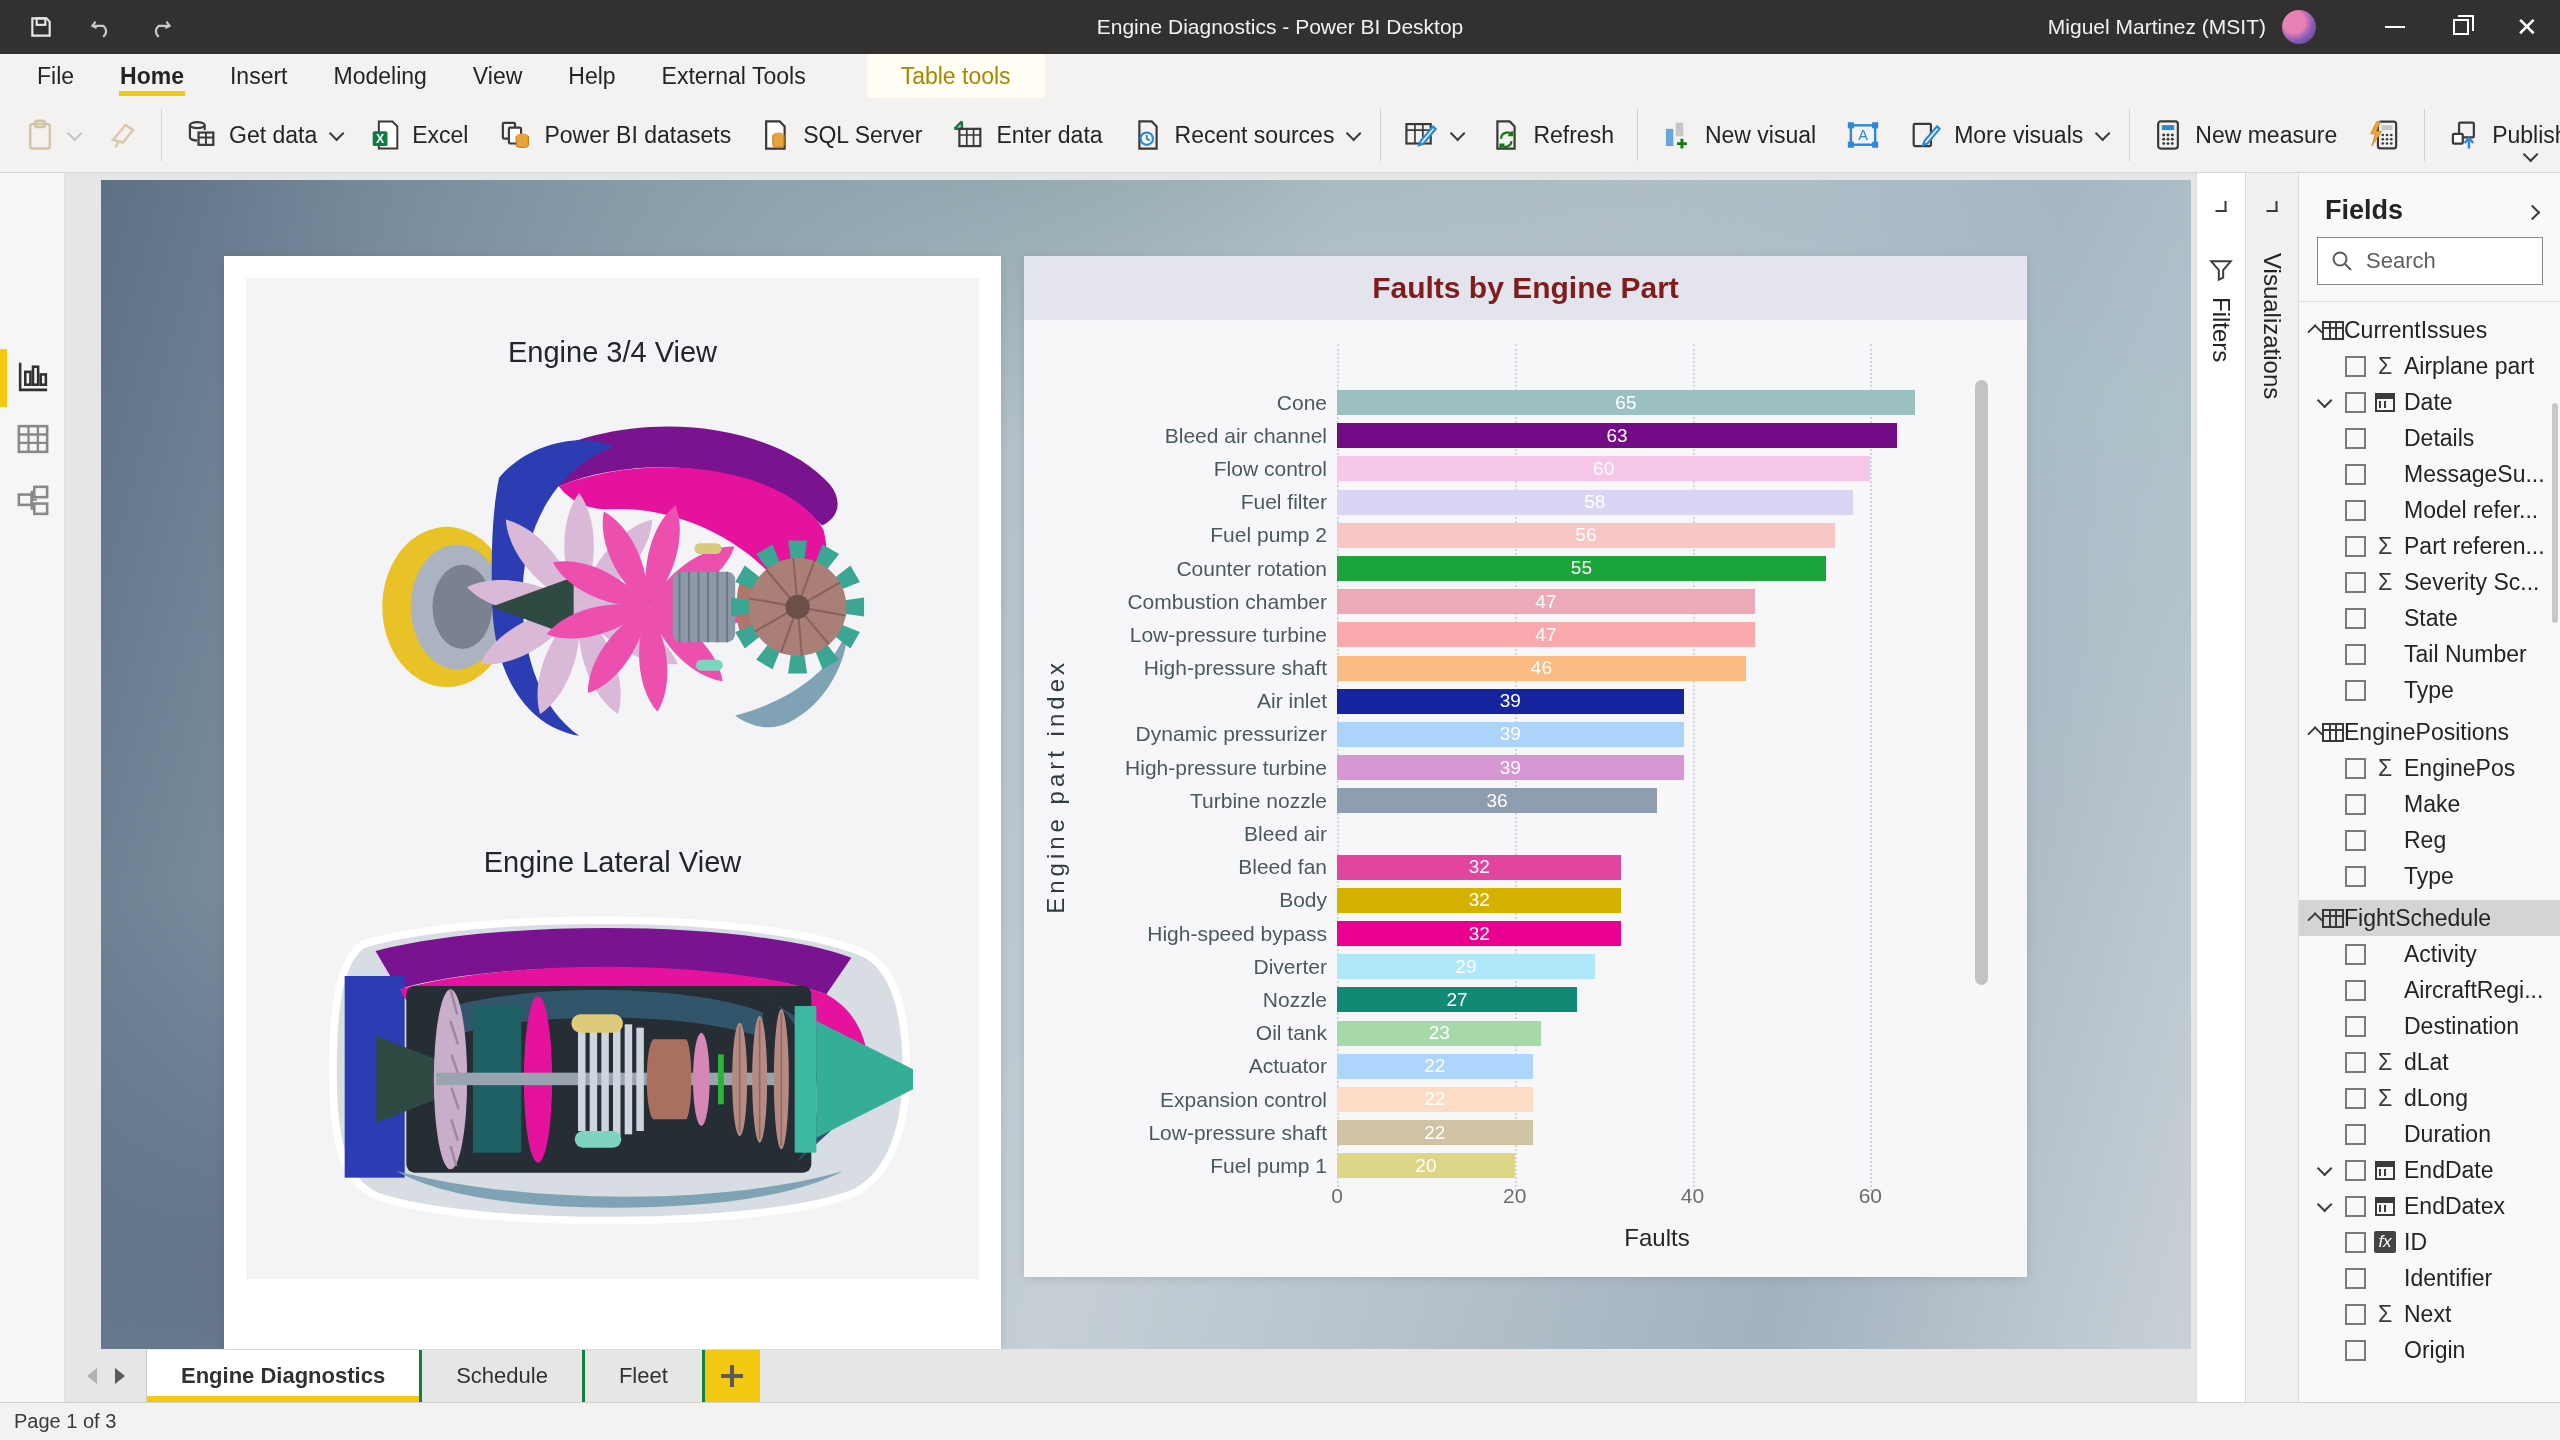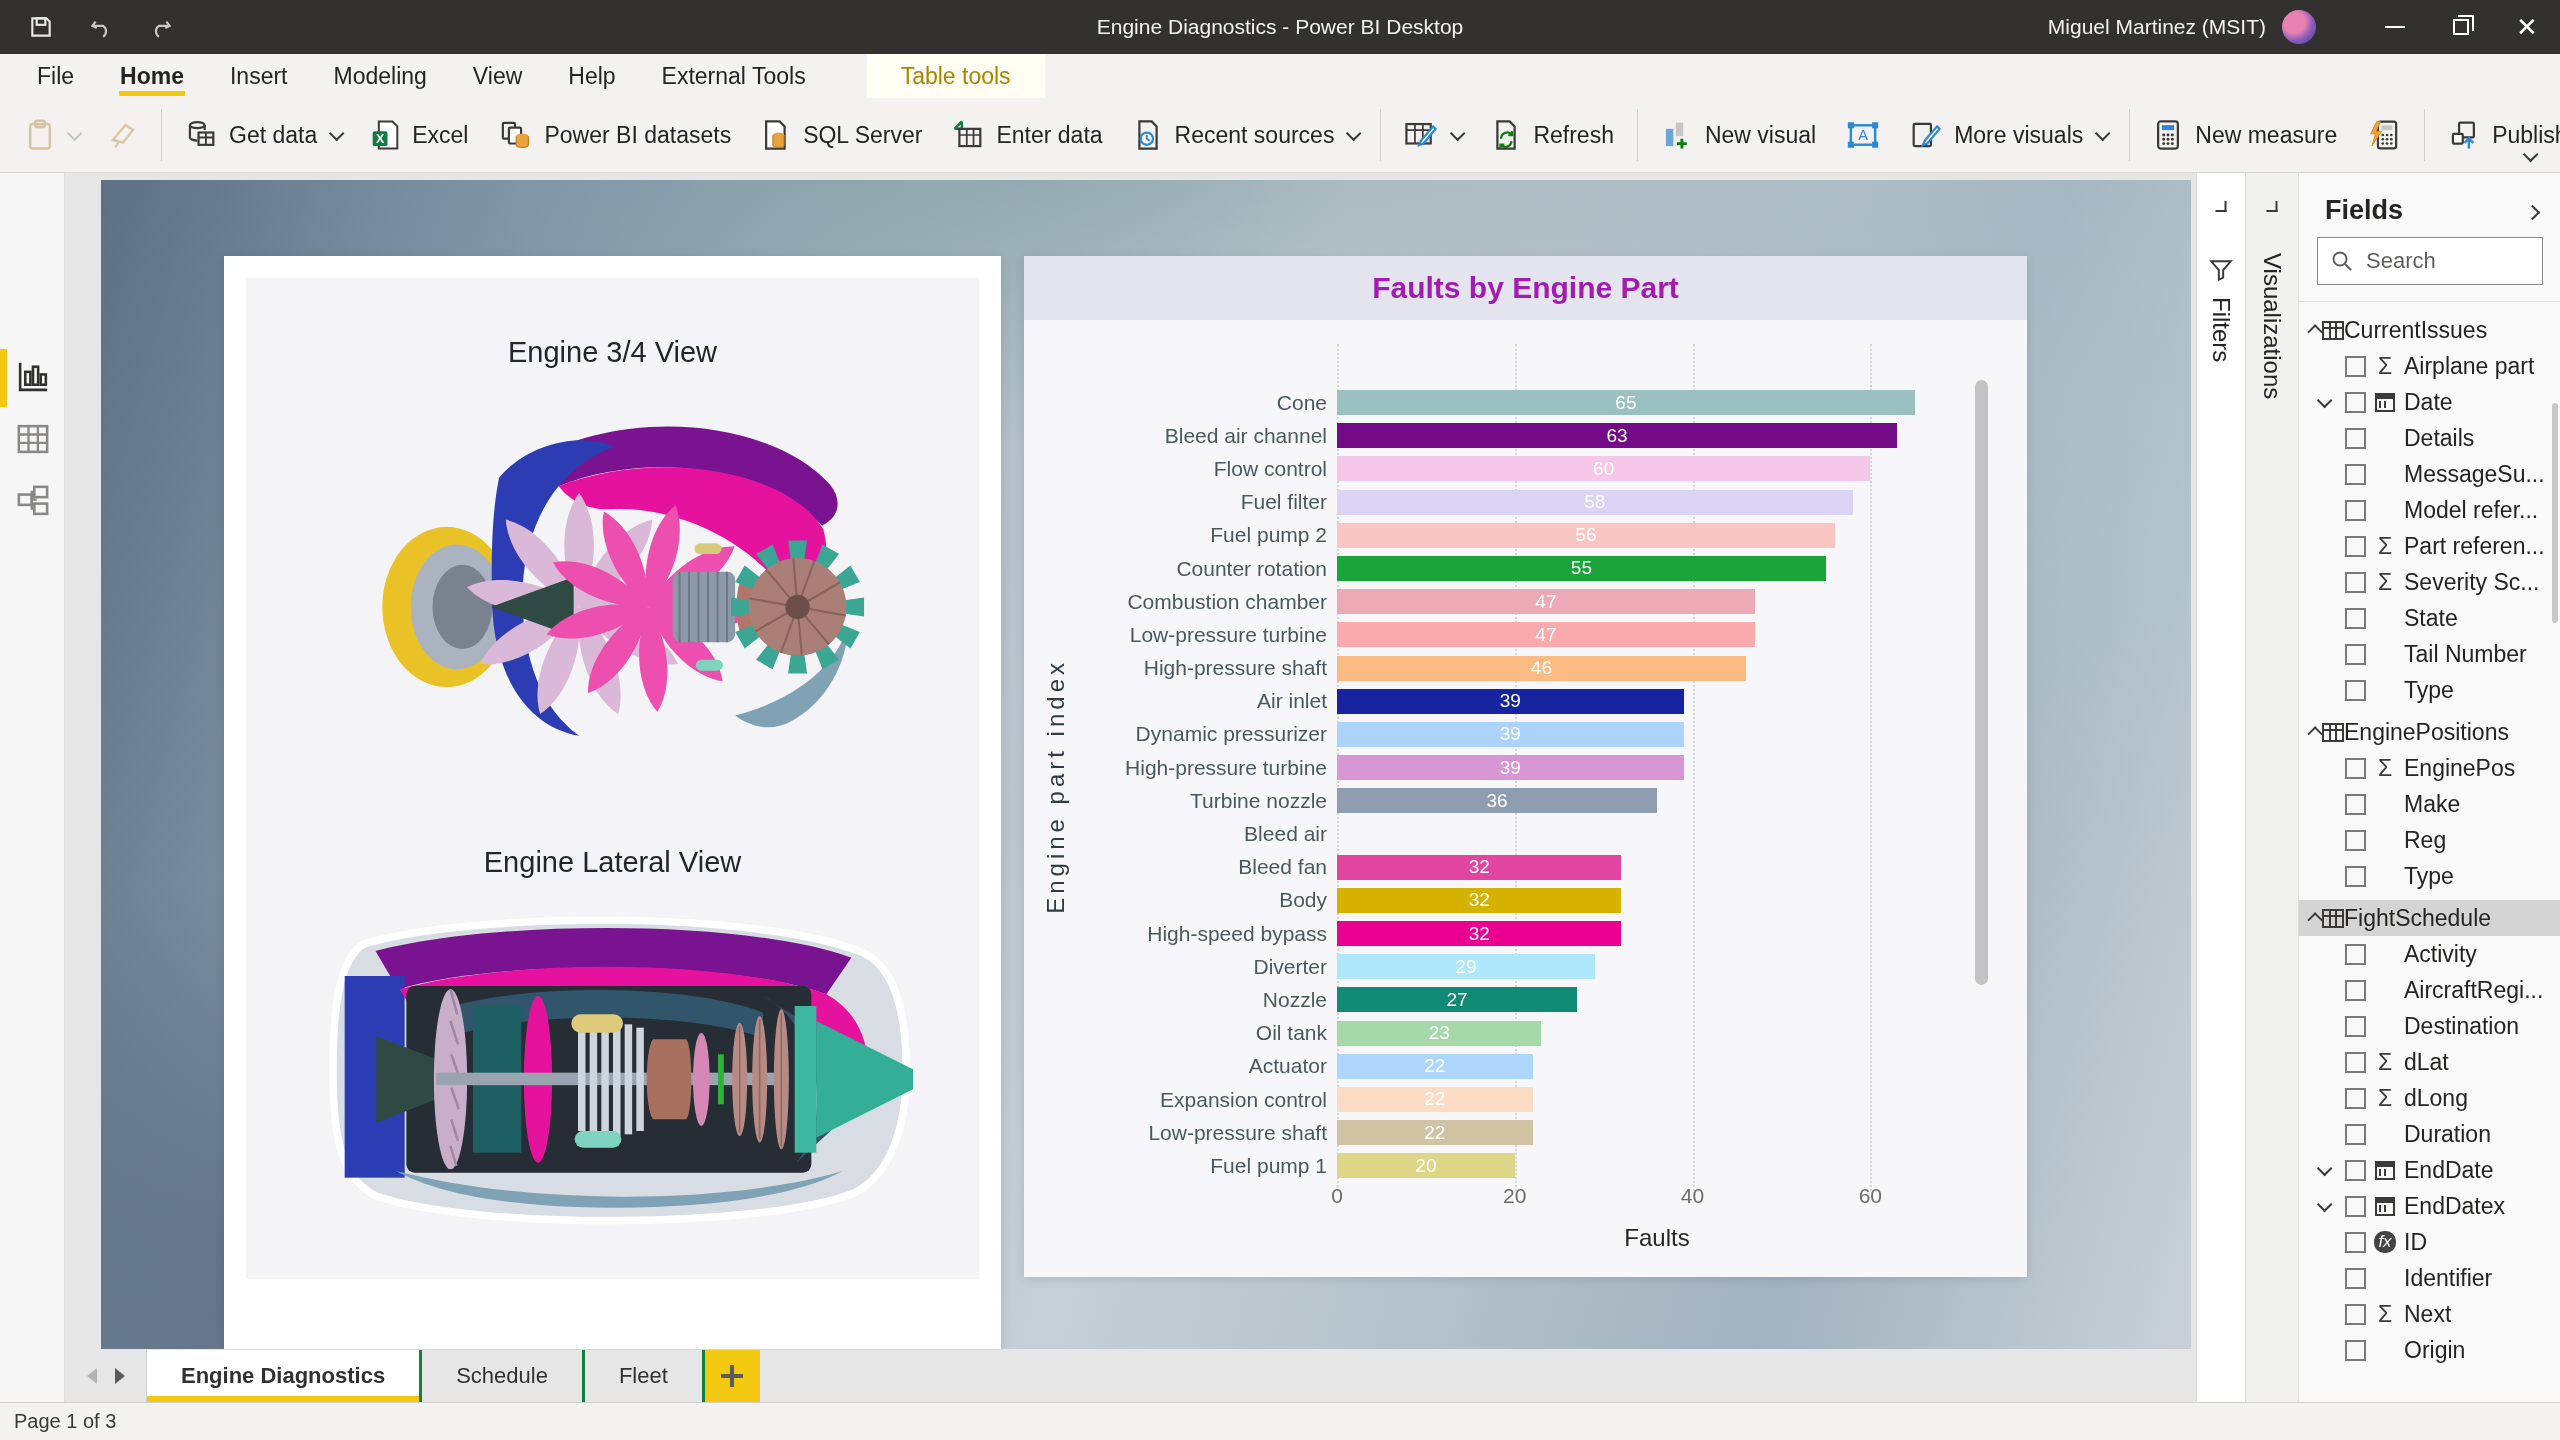--- a/index.html
+++ b/index.html
@@ -62,21 +62,21 @@
 
   .card { position:absolute; background:#fff; box-shadow:0 2px 10px rgba(0,0,0,.10); }
   .card-left { left:123px; top:76px; width:777px; height:1093px; }
   .cl-inner { position:absolute; left:22px; top:22px; right:22px; bottom:70px; background:#f4f4f6; }
   .vis-title { position:absolute; left:0; width:100%; text-align:center; font-size:29px; color:#20262b; }
   .engine-svg { position:absolute; left:50%; transform:translateX(-50%); }
 
   .card-right { left:923px; top:76px; width:1003px; height:1021px; background:#f7f7f9; }
   .chart-header { position:absolute; left:0; top:0; width:100%; height:64px; background:#e4e4ef;
     display:flex; align-items:center; justify-content:center; }
-  .chart-title { font-size:30px; font-weight:bold; color:#a21caf; }
+  .chart-title { font-size:30px; font-weight:bold; color:#7f1d1d; }
   .y-title { position:absolute; left:18px; top:130px; height:800px; display:flex; align-items:center; }
   .y-title span { transform:rotate(180deg); writing-mode:vertical-rl; font-size:24px; letter-spacing:4px; color:#2e3d44; }
   .plot-grid { position:absolute; left:313px; top:88px; width:640px; height:847px; }
   .gline { position:absolute; top:0; bottom:0; width:0; border-left:2px dotted rgba(130,130,150,.30); }
   .chart-rows { position:absolute; left:0; top:130px; width:953px; }
   .crow { display:flex; align-items:center; height:33.2px; }
   .crow .clabel { width:313px; padding-right:10px; text-align:right; font-size:21px; color:#49595f; flex:none;
     white-space:nowrap; overflow:hidden; }
   .crow .barzone { position:relative; flex:1; height:33.2px; }
   .crow .bar { position:absolute; left:0; top:4px; height:25px; }
@@ -124,21 +124,21 @@
   .ftree { position:absolute; left:0; top:139px; width:100%; }
   .frow { height:36px; display:flex; align-items:center; font-size:23px; color:#252423; }
   .frow.table { padding-left:12px; margin-top:6px; }
   .frow.table:first-child { margin-top:0; }
   .frow.selected { background:#d4d4d4; }
   .frow.field { padding-left:18px; }
   .slot-exp { width:28px; flex:none; display:flex; align-items:center; }
   .checkbox { width:21px; height:21px; border:2px solid #7a7a7a; background:transparent; flex:none; }
   .slot-icon { width:38px; flex:none; display:flex; align-items:center; justify-content:center; }
   .sigma { font-size:23px; color:#3b3a39; }
-  .fxic { font-size:17px; font-style:italic; color:#fff; background:#444; padding:1px 4px; border-radius:10px; }
+  .fxic { font-size:17px; font-style:italic; color:#fff; background:#444; padding:1px 4px; border-radius:2px; }
   .calic { width:20px; height:19px; border:2px solid #3b3a39; border-top:6px solid #3b3a39; position:relative; }
   .calic::after { content:""; position:absolute; left:2px; top:2px; width:10px; height:7px;
     background:repeating-linear-gradient(90deg,#3b3a39 0 2px,transparent 2px 5px); }
   .tblic { width:22px; height:19px; border:2px solid #3b3a39; position:relative; background:
     linear-gradient(#3b3a39 0 0) 0 4px/100% 2px no-repeat,
     linear-gradient(90deg,transparent 0 5px,#3b3a39 5px 7px,transparent 7px 11px,#3b3a39 11px 13px,transparent 13px) no-repeat; }
   .flabel { white-space:nowrap; overflow:hidden; }
   .fields-scroll { position:absolute; right:2px; top:230px; width:6px; height:220px; background:#c8c8c8; border-radius:3px; }
   .cv.dark { border-color:#3b3a39; }
 

